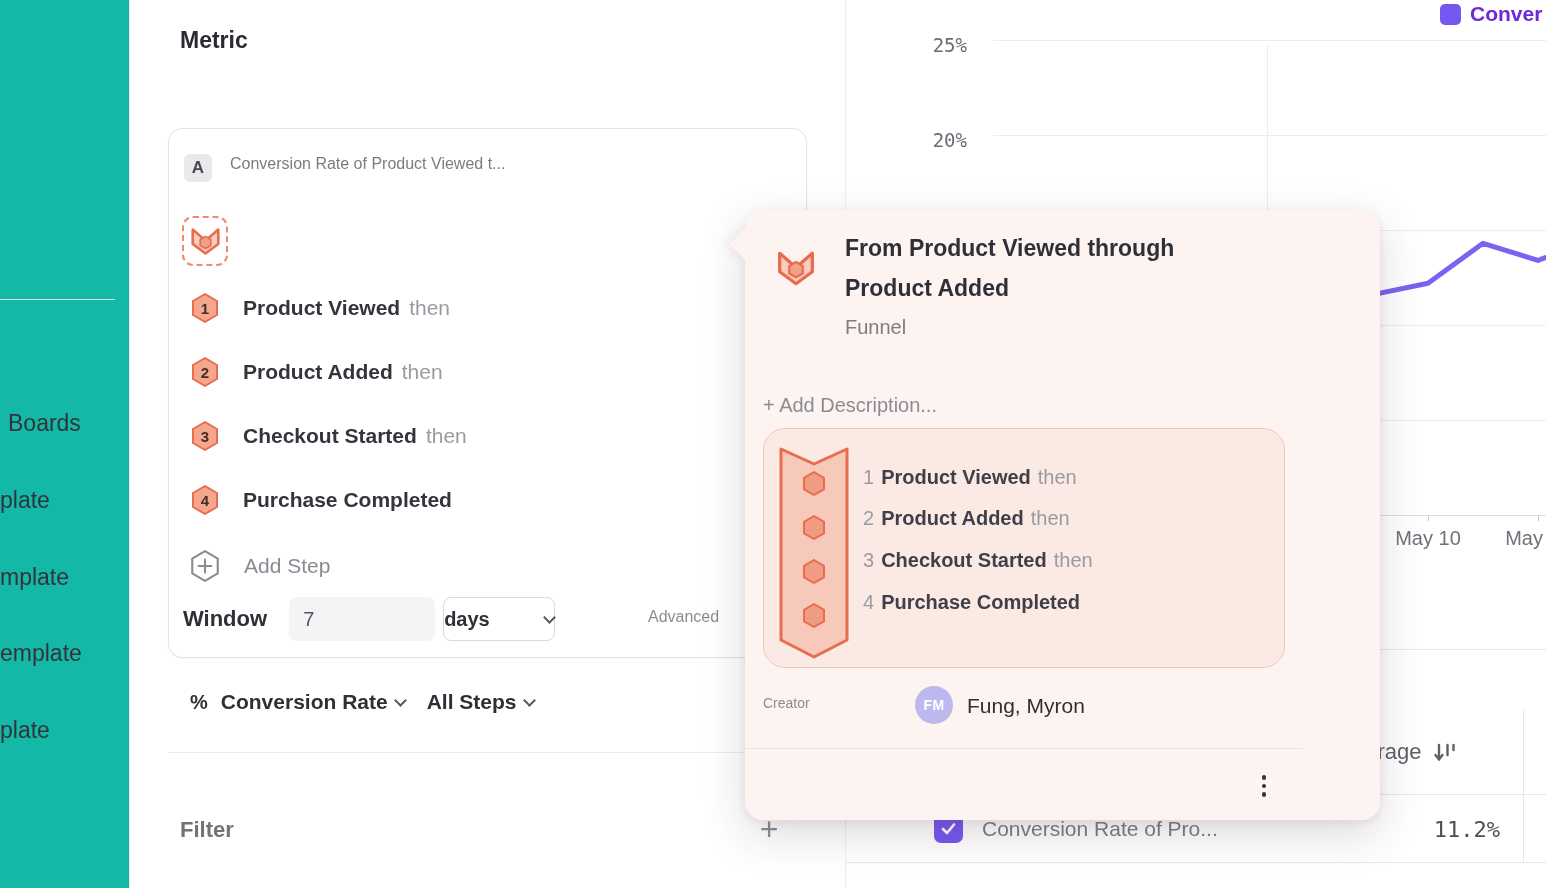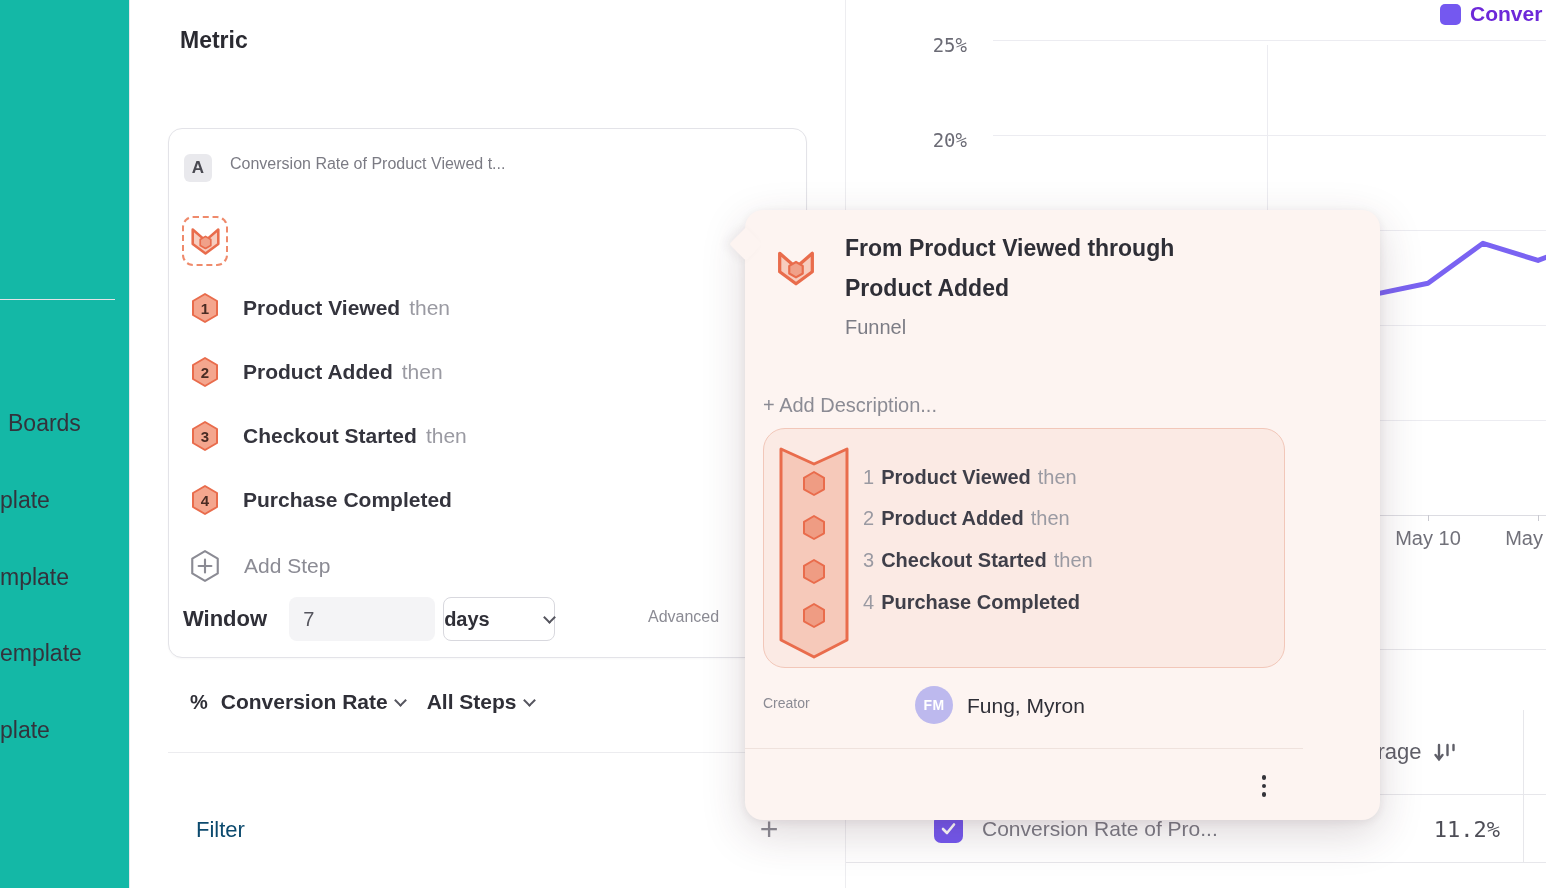--- a/index.html
+++ b/index.html
@@ -53,21 +53,21 @@
 
   .chev { display:inline-block; width:9px; height:9px; border-right:2.5px solid #55555e;
     border-bottom:2.5px solid #55555e; transform:rotate(45deg); margin:0 0 4px 8px; }
 
   .measure-row { position:absolute; left:190px; top:687px; display:flex; align-items:center; height:30px; font-size:21px; }
   .measure-prefix { font-size:20px; font-weight:600; color:#2f2f37; margin-right:13px; }
   .measure-label { font-weight:600; color:#2f2f37; }
   .measure-scope { font-weight:600; color:#2f2f37; margin-left:22px; }
 
   .left-divider { position:absolute; left:168px; top:752px; width:677px; height:1px; background:#ececef; }
-  .filter-label { position:absolute; left:196px; top:817px; font-size:22px; font-weight:400; color:#0c4a6e; }
+  .filter-label { position:absolute; left:180px; top:817px; font-size:22px; font-weight:700; color:#737373; }
   .filter-plus { position:absolute; left:752px; top:812px; font-size:32px; font-weight:400; color:#8b8b94;
     width:34px; height:34px; display:flex; align-items:center; justify-content:center; cursor:pointer; }
 
   
   .chart-panel-border { position:absolute; left:845px; top:0; width:1px; height:888px; background:#ededf0; }
   .legend { position:absolute; left:1440px; top:2px; display:flex; align-items:center; gap:9px; white-space:nowrap; }
   .legend-swatch { width:21px; height:21px; border-radius:5px; background:var(--accent,#7458f0); flex:none; }
   .legend-label { font-size:21px; font-weight:600; color:#6d28d9; }
 
   .ylabel { position:absolute; left:880px; width:87px; text-align:right;

